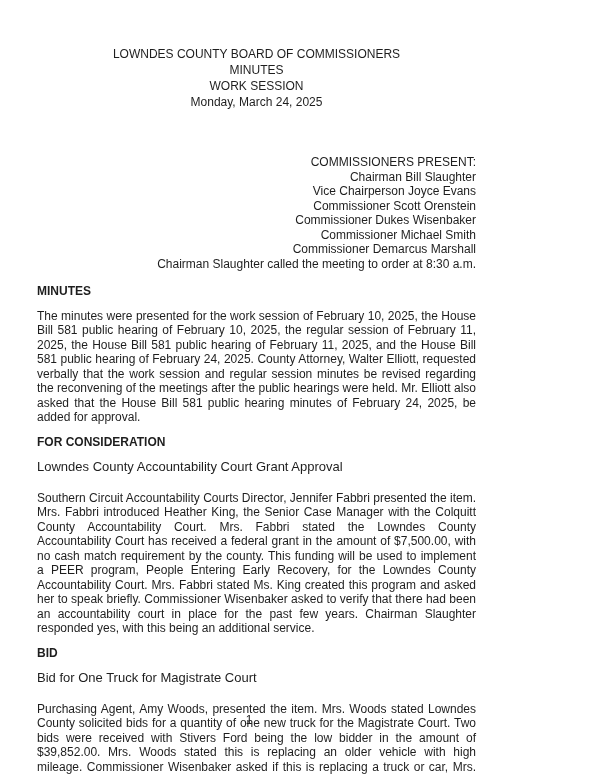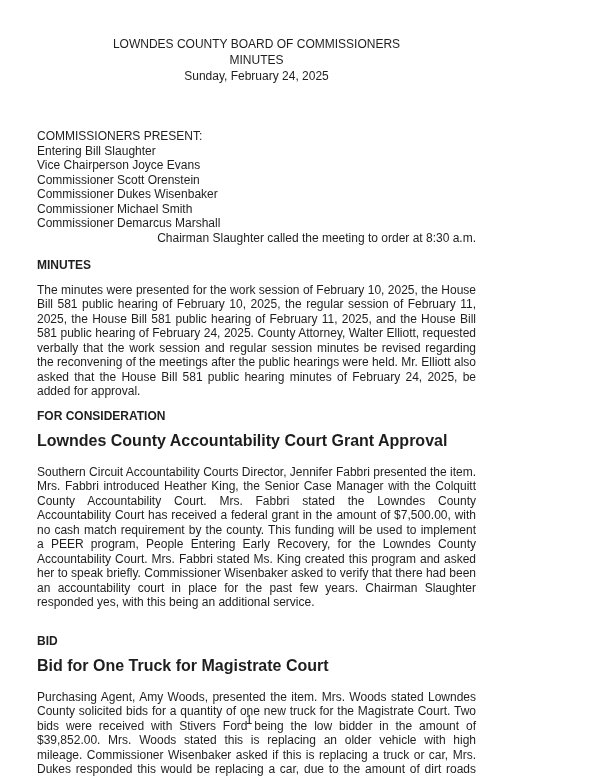--- a/index.html
+++ b/index.html
@@ -13,48 +13,49 @@
     overflow: hidden;
     font-family: "Liberation Sans", sans-serif;
     color: #1e1e1e;
   }
   .page {
     position: relative;
     width: 498px;
     height: 776px;
     background: #ffffff;
     box-sizing: border-box;
-    padding: 36px 22px 0 37px;
+    padding: 46px 22px 0 37px;
     font-size: 12px;
     line-height: 14.5px;
   }
   .doc-header {
     text-align: center;
     line-height: 16px;
   }
   .attendance {
     margin-top: 45px;
+    text-align: right;
   }
   .call-to-order {
     margin: 0 0 0 0;
     text-align: right;
   }
   .section-heading {
     margin: 13px 0 0 0;
     font-size: 12px;
     font-weight: bold;
     line-height: 14.5px;
   }
   .section-heading.minutes { margin-top: 13px; }
   .section-heading.consideration { margin-top: 10px; }
-  .section-heading.bid { margin-top: 24px; }
+  .section-heading.bid { margin-top: 10px; }
   .item-title {
     margin: 11px 0 0 0;
-    font-size: 16px;
-    font-weight: bold;
+    font-size: 13px;
+    font-weight: normal;
     line-height: 14.5px;
   }
   p.body-para {
     margin: 10px 0 0 0;
     text-align: justify;
   }
   p.body-para.no-gap {
     margin-top: 16px;
   }
   .page-number {
@@ -67,26 +68,27 @@
   }
 </style>
 </head>
 <body>
 
 <div class="page">
 
   <header class="doc-header">
     <div>LOWNDES COUNTY BOARD OF COMMISSIONERS</div>
     <div>MINUTES</div>
-    <div>Sunday, February 24, 2025</div>
+    <div>WORK SESSION</div>
+    <div>Monday, March 24, 2025</div>
   </header>
 
   <div class="attendance">
     <div>COMMISSIONERS PRESENT:</div>
-    <div>Entering Bill Slaughter</div>
+    <div>Chairman Bill Slaughter</div>
     <div>Vice Chairperson Joyce Evans</div>
     <div>Commissioner Scott Orenstein</div>
     <div>Commissioner Dukes Wisenbaker</div>
     <div>Commissioner Michael Smith</div>
     <div>Commissioner Demarcus Marshall</div>
   </div>
 
   <p class="call-to-order">Chairman Slaughter called the meeting to order at 8:30 a.m.</p>
 
   <section>

